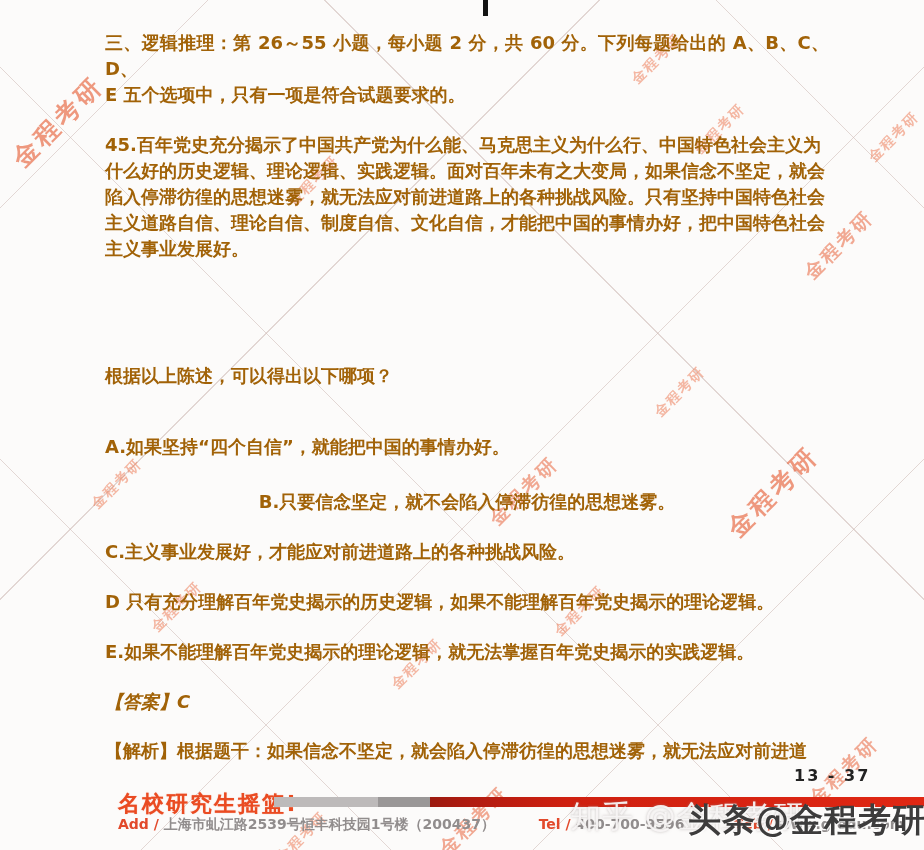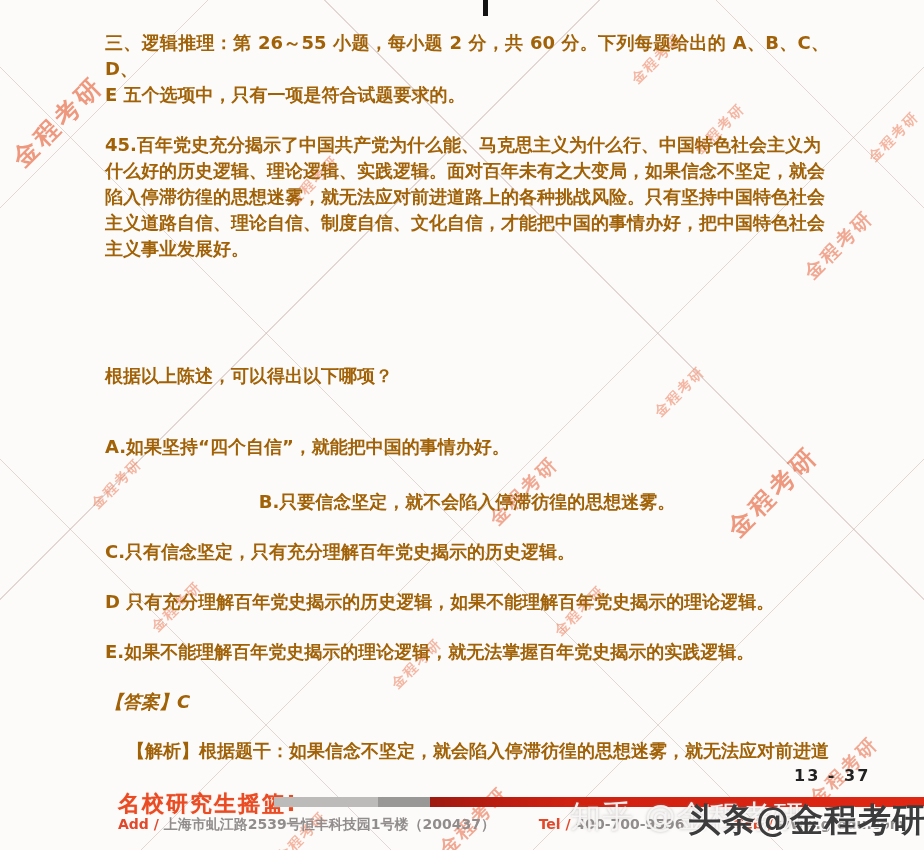--- a/index.html
+++ b/index.html
@@ -31,21 +31,21 @@
   }
   .hdr  {top:30px;  line-height:50px; white-space:pre-line; text-align:justify;}
   .stem {top:132px; line-height:50px; white-space:pre-line; font-weight:600;}
   .prompt{top:363px; font-weight:600;}
   .opt-a{top:434px; font-weight:600;}
   .opt-b{top:489px; font-weight:600;text-align:center;}
   .opt-c{top:539px; font-weight:600;}
   .opt-d{top:589px; font-weight:600;}
   .opt-e{top:639px; font-weight:600;}
   .answer{top:689px;font-style:italic;}
-  .analysis{top:738px;text-align:right;}
+  .analysis{top:738px;}
   .pagenum{
     position:absolute; left:786px; top:766px; font-size:16px; font-weight:700;
     color:#222; letter-spacing:2px;margin-left:8px;
   }
   
   .slogan{
     position:absolute; left:118px; top:789px; font-size:22px; font-weight:800;
     color:#ea4b22; letter-spacing:2px; text-shadow:0 0 1px rgba(234,75,34,.6);
   }
   .bar{
@@ -103,21 +103,21 @@
     <p class="hdr">三、逻辑推理：第 26～55 小题，每小题 2 分，共 60 分。下列每题给出的 A、B、C、D、
 E 五个选项中，只有一项是符合试题要求的。</p>
     <p class="stem">45.百年党史充分揭示了中国共产党为什么能、马克思主义为什么行、中国特色社会主义为
 什么好的历史逻辑、理论逻辑、实践逻辑。面对百年未有之大变局，如果信念不坚定，就会
 陷入停滞彷徨的思想迷雾，就无法应对前进道路上的各种挑战风险。只有坚持中国特色社会
 主义道路自信、理论自信、制度自信、文化自信，才能把中国的事情办好，把中国特色社会
 主义事业发展好。</p>
     <p class="prompt">根据以上陈述，可以得出以下哪项？</p>
     <p class="opt-a">A.如果坚持“四个自信”，就能把中国的事情办好。</p>
     <p class="opt-b">B.只要信念坚定，就不会陷入停滞彷徨的思想迷雾。</p>
-    <p class="opt-c">C.只有信念坚定，只有充分理解百年党史揭示的历史逻辑。</p>
+    <p class="opt-c">C.主义事业发展好，才能应对前进道路上的各种挑战风险。</p>
     <p class="opt-d">D 只有充分理解百年党史揭示的历史逻辑，如果不能理解百年党史揭示的理论逻辑。</p>
     <p class="opt-e">E.如果不能理解百年党史揭示的理论逻辑，就无法掌握百年党史揭示的实践逻辑。</p>
     <p class="answer">【答案】C</p>
     <p class="analysis">【解析】根据题干：如果信念不坚定，就会陷入停滞彷徨的思想迷雾，就无法应对前进道</p>
   </div>
 
   <div class="pagenum">13 - 37</div>
 
   <div>
     <div class="slogan">名校研究生摇篮!</div>

